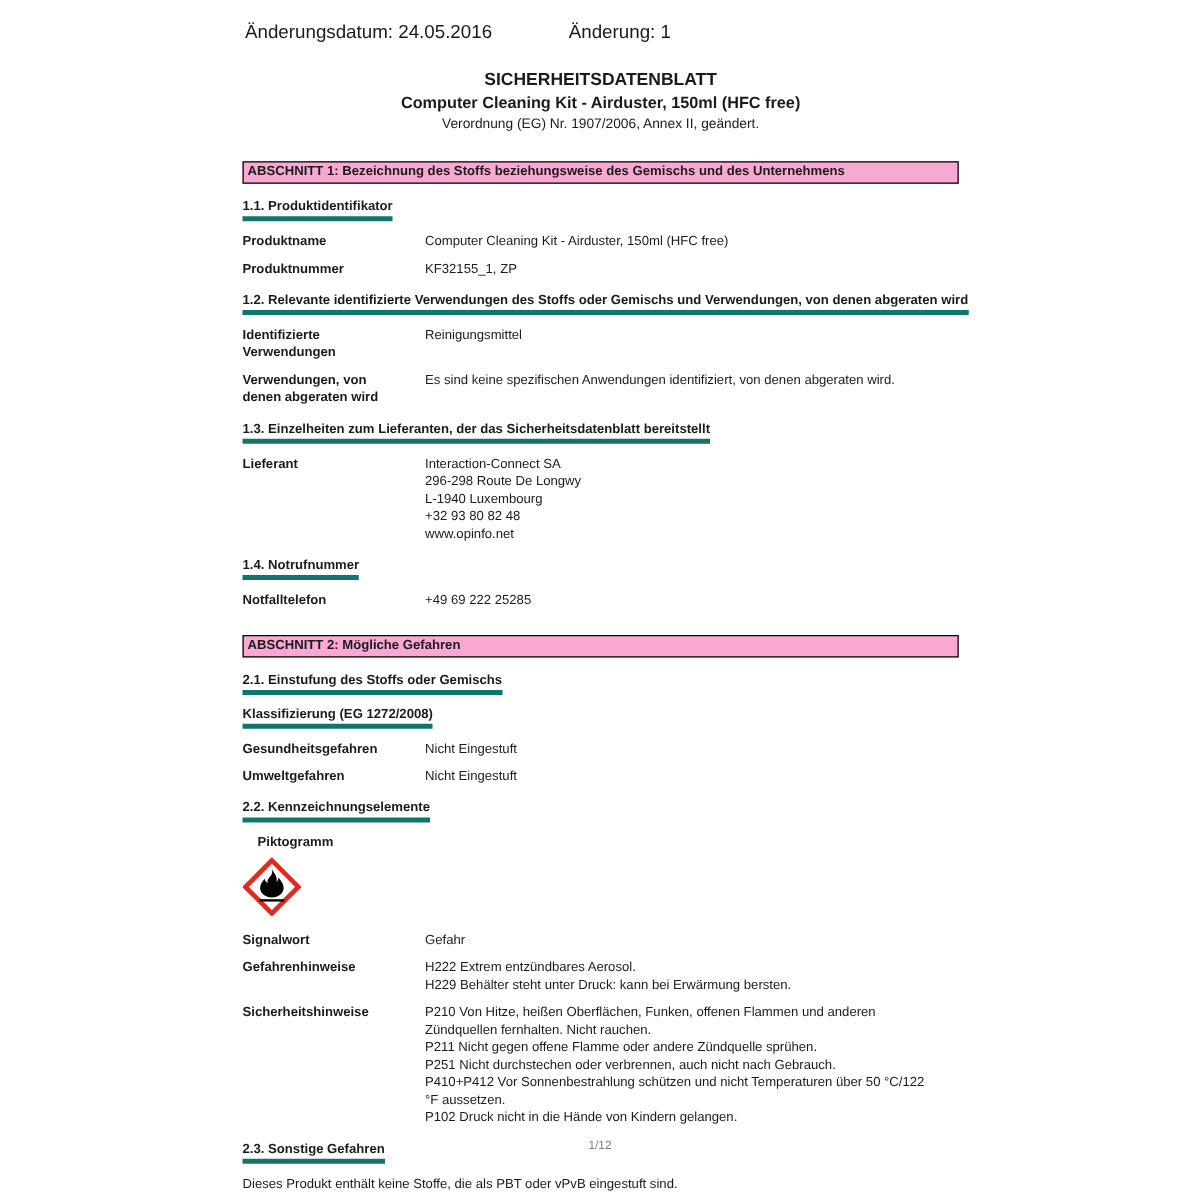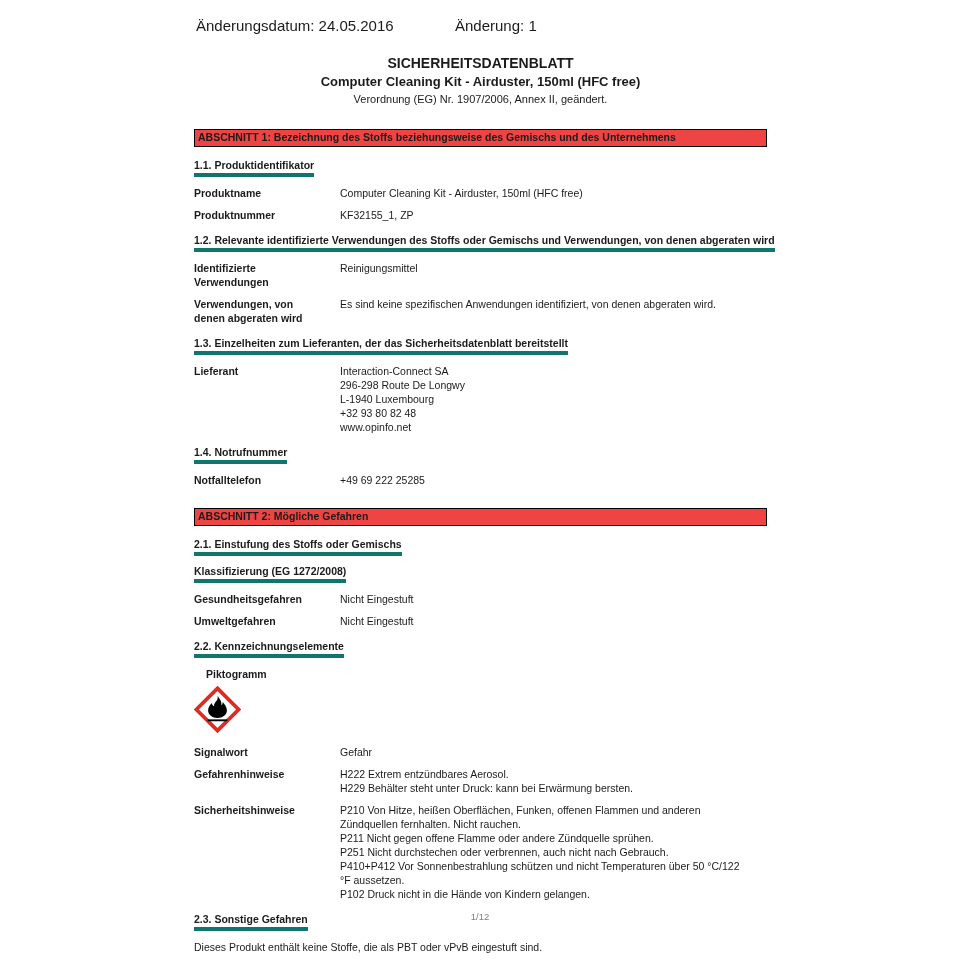--- a/index.html
+++ b/index.html
@@ -10,21 +10,21 @@
 
   .meta { position:relative; margin-top:20px; height:12px; font-size:15px; line-height:12px;text-decoration:underline; }
   .meta .meta-left { position:absolute; left:2px; top:0; }
   .meta .meta-right { position:absolute; left:261px; top:0; }
 
   .title-block { margin-top:22px; text-align:center; }
   .doc-title { font-size:14px; font-weight:bold; line-height:19px; }
   .doc-product { font-size:13px; font-weight:bold; line-height:18px; }
   .doc-regulation { font-size:11px; line-height:17px;text-align:center; }
 
-  .sec-bar { margin-top:21px; margin-bottom:8px; background:#ef4444; border:1px solid #000;
+  .sec-bar { margin-top:21px; margin-bottom:8px; background:#f9a8d4; border:1px solid #000;
              font-size:10.5px; font-weight:bold; line-height:13px; padding:1px 3px 2px; }
 
   .sub-heading { margin-top:12px; margin-bottom:9px; font-size:10.5px; font-weight:bold; }
   .sub-heading span { display:inline-block; border-bottom:4px solid #0f766e; padding-bottom:2px; white-space:nowrap; }
 
   .row { display:flex; margin-bottom:8px; font-size:10.5px; line-height:14px; }
   .row .label { width:146px; flex:0 0 146px; font-weight:bold; padding-right:18px; }
   .row .value { width:405px; max-width:405px; }
   .vline { font-size:10.5px; line-height:14px; }
 

